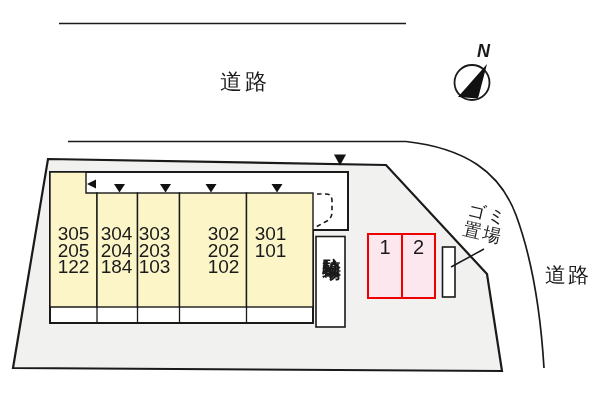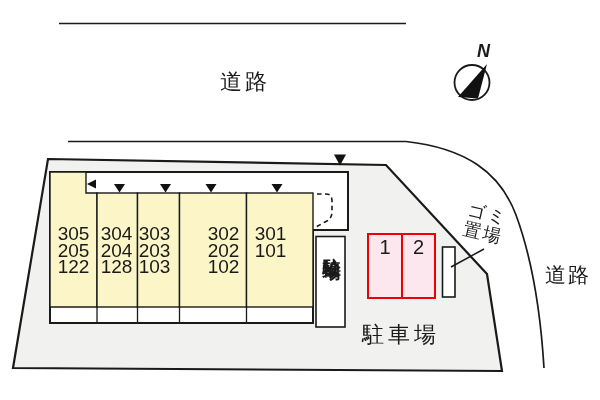--- a/index.html
+++ b/index.html
@@ -66,35 +66,34 @@
     <line x1="451" y1="267" x2="484" y2="249" stroke="#1a1a1a" stroke-width="1.5"></line>
 
     <g>
       <circle cx="472" cy="82.5" r="17.5" fill="#ffffff" stroke="#1a1a1a" stroke-width="1.8"></circle>
       <polygon points="487,64 458,97 478,98.5" fill="#111"></polygon>
     </g>
   </svg>
 
   <div class="lbl road-top">道路</div>
   <div class="lbl road-right">道路</div>
-  <div class="lbl parking-lot">駐車場</div>
   <div class="lbl bike">駐輪場</div>
   <div class="lbl garbage"><span>ゴミ</span><br><span>置場</span></div>
   <div class="lbl north">N</div>
 
   <div>
     <div class="unit-col" style="left:50px;width:47px">
       <div>305</div>
       <div>205</div>
       <div>122</div>
     </div>
     <div class="unit-col" style="left:97px;width:39px">
       <div>304</div>
       <div>204</div>
-      <div>128</div>
+      <div>184</div>
     </div>
     <div class="unit-col" style="left:137px;width:35px">
       <div>303</div>
       <div>203</div>
       <div>103</div>
     </div>
     <div class="unit-col" style="left:179px;width:89px">
       <div>302</div>
       <div>202</div>
       <div>102</div>

